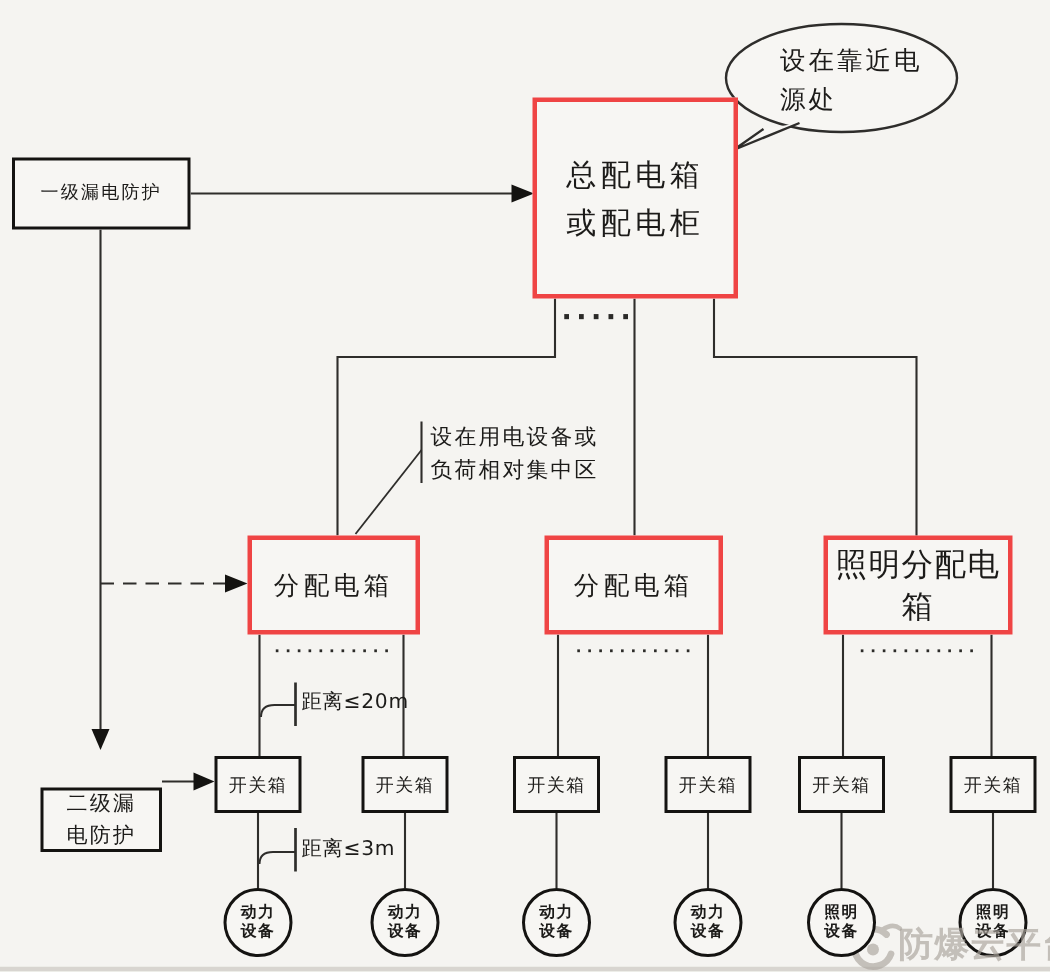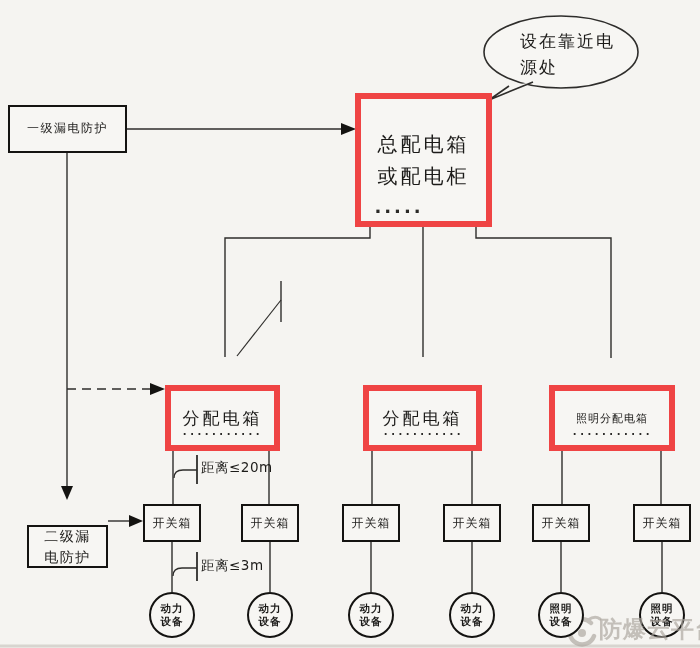--- a/index.html
+++ b/index.html
@@ -7,25 +7,25 @@
     position:relative;width:700px;height:648px;overflow:hidden;
     background:#f5f4f1;
     font-family:"DejaVu Sans","Liberation Sans",sans-serif;
     color:#1c1b19;
   }
   #lines{position:absolute;left:0;top:0;z-index:1;}
   .node{
     position:absolute;z-index:2;display:flex;align-items:center;justify-content:center;
     text-align:center;background:#f7f6f3;box-sizing:border-box;white-space:pre-line;
   }
-  .box-heavy{border:6px solid #ef4444;margin-top:28px;}
+  .box-heavy{border:3px solid #ef4444;}
   .box-mid{border:2.5px solid #141311;}
   .main-box{font-size:20px;letter-spacing:3px;line-height:1.6;font-weight:500;}
   .dist-box{font-size:17px;letter-spacing:3px;font-weight:400;}
-  .dist-box.wide{font-size:11px;letter-spacing:1px;}
+  .dist-box.wide{font-size:21px;letter-spacing:1px;}
   .prot-box{font-size:12px;letter-spacing:1.5px;line-height:1.45;font-weight:500;}
   .switch-box{font-size:12px;letter-spacing:1px;font-weight:500;}
   .circle{
     border:2.5px solid #141311;border-radius:50%;
     font-size:10.5px;line-height:1.25;letter-spacing:1px;font-weight:bold;
   }
   .floating{position:absolute;z-index:2;white-space:pre-line;background:transparent;}
   .callout-text{font-size:17px;letter-spacing:2px;line-height:1.5;text-align:left;}
   .note-text{font-size:14.5px;letter-spacing:1.5px;line-height:1.55;text-align:left;}
   .dist-note{font-size:13.5px;letter-spacing:0.5px;}
@@ -97,20 +97,22 @@
   <div class="floating callout-text" style="left:520px;top:29px;width:100px;">设在靠近电
 源处</div>
 
   <div class="node box-heavy main-box" style="left:355px;top:65px;width:137px;height:134px;">总配电箱
 或配电柜</div>
 
   <div class="node box-mid prot-box" style="left:8px;top:105px;width:119px;height:48px;">一级漏电防护</div>
 
   <div class="floating dots-main" style="left:374px;top:201px;width:50px;text-align:center;">·····</div>
 
+  <div class="floating note-text" style="left:287px;top:281px;width:135px;">设在用电设备或
+负荷相对集中区</div>
 
   <div class="node box-heavy dist-box" style="left:165px;top:357px;width:115px;height:66px;">分配电箱</div>
   <div class="node box-heavy dist-box" style="left:363px;top:357px;width:119px;height:66px;">分配电箱</div>
   <div class="node box-heavy dist-box wide" style="left:549px;top:357px;width:126px;height:66px;">照明分配电箱</div>
 
   <div class="floating dots-row" style="left:176px;top:429px;width:94px;text-align:center;">···········</div>
   <div class="floating dots-row" style="left:377px;top:429px;width:94px;text-align:center;">···········</div>
   <div class="floating dots-row" style="left:566px;top:429px;width:94px;text-align:center;">···········</div>
 
   <div class="floating dist-note" style="left:201px;top:459px;">距离≤20m</div>

